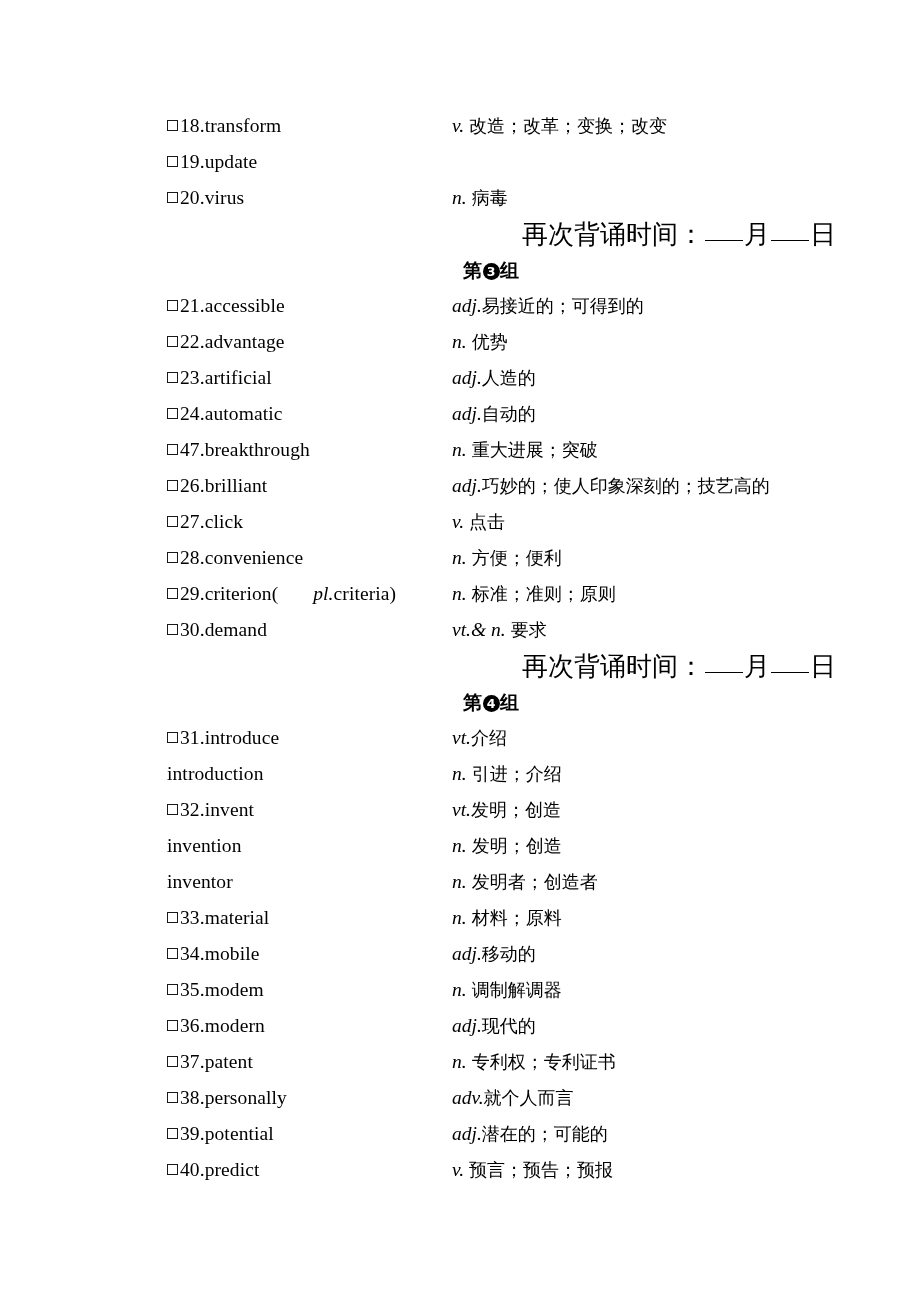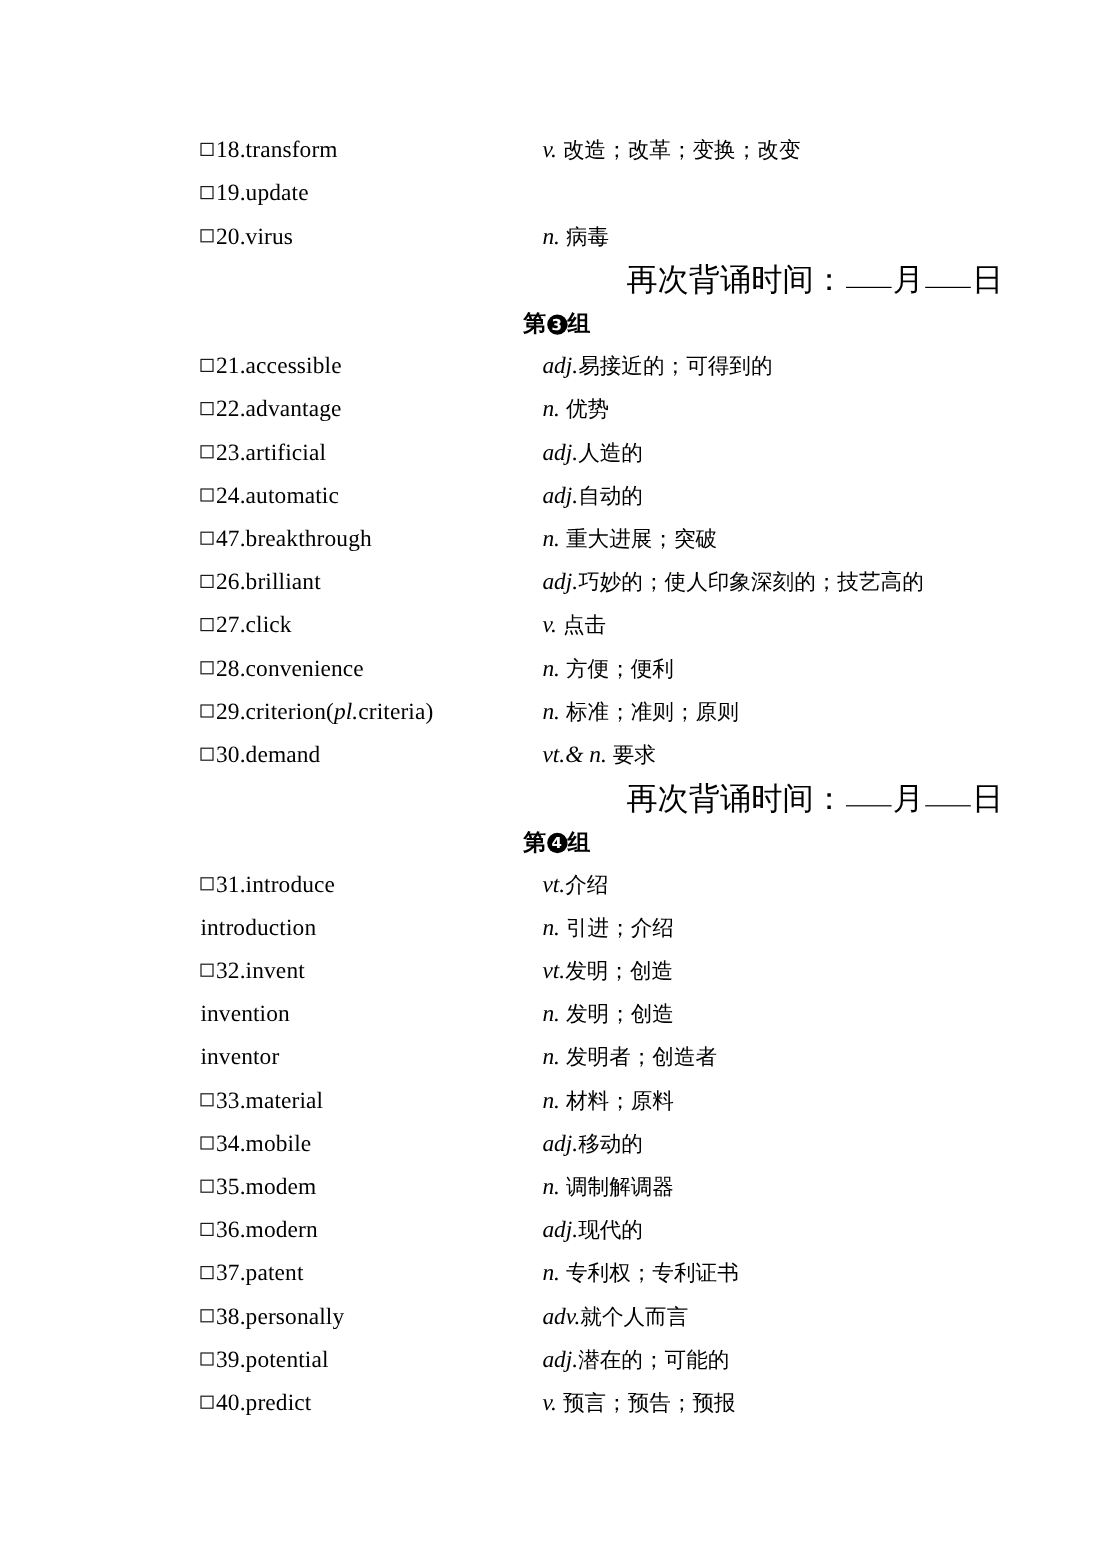--- a/index.html
+++ b/index.html
@@ -52,20 +52,21 @@
     margin-right: 2px;
     box-sizing: border-box;
     background: #ffffff;
   }
 
   .term-text {
     display: inline-block;
   }
   .term-text .pl-mark {
     font-style: italic;
+    margin-left: 35px;
   }
 
   .derived .term-cell {
     padding-left: 0px;
     text-align: center;
   }
 
   .def-cell {
     position: absolute;
     left: 452px;
@@ -110,21 +111,21 @@
     vertical-align: 2px;
   }
 
   .group-row {
     position: relative;
     height: 36px;
     line-height: 36px;
   }
   .group-head {
     position: absolute;
-    left: 436px;
+    left: 463px;
     top: 0;
     font-weight: bold;
     font-size: 19px;
     font-family: "DejaVu Sans", "Liberation Sans", sans-serif;
     white-space: nowrap;
   }
   .circled-num {
     display: inline-block;
     width: 17px;
     height: 17px;

